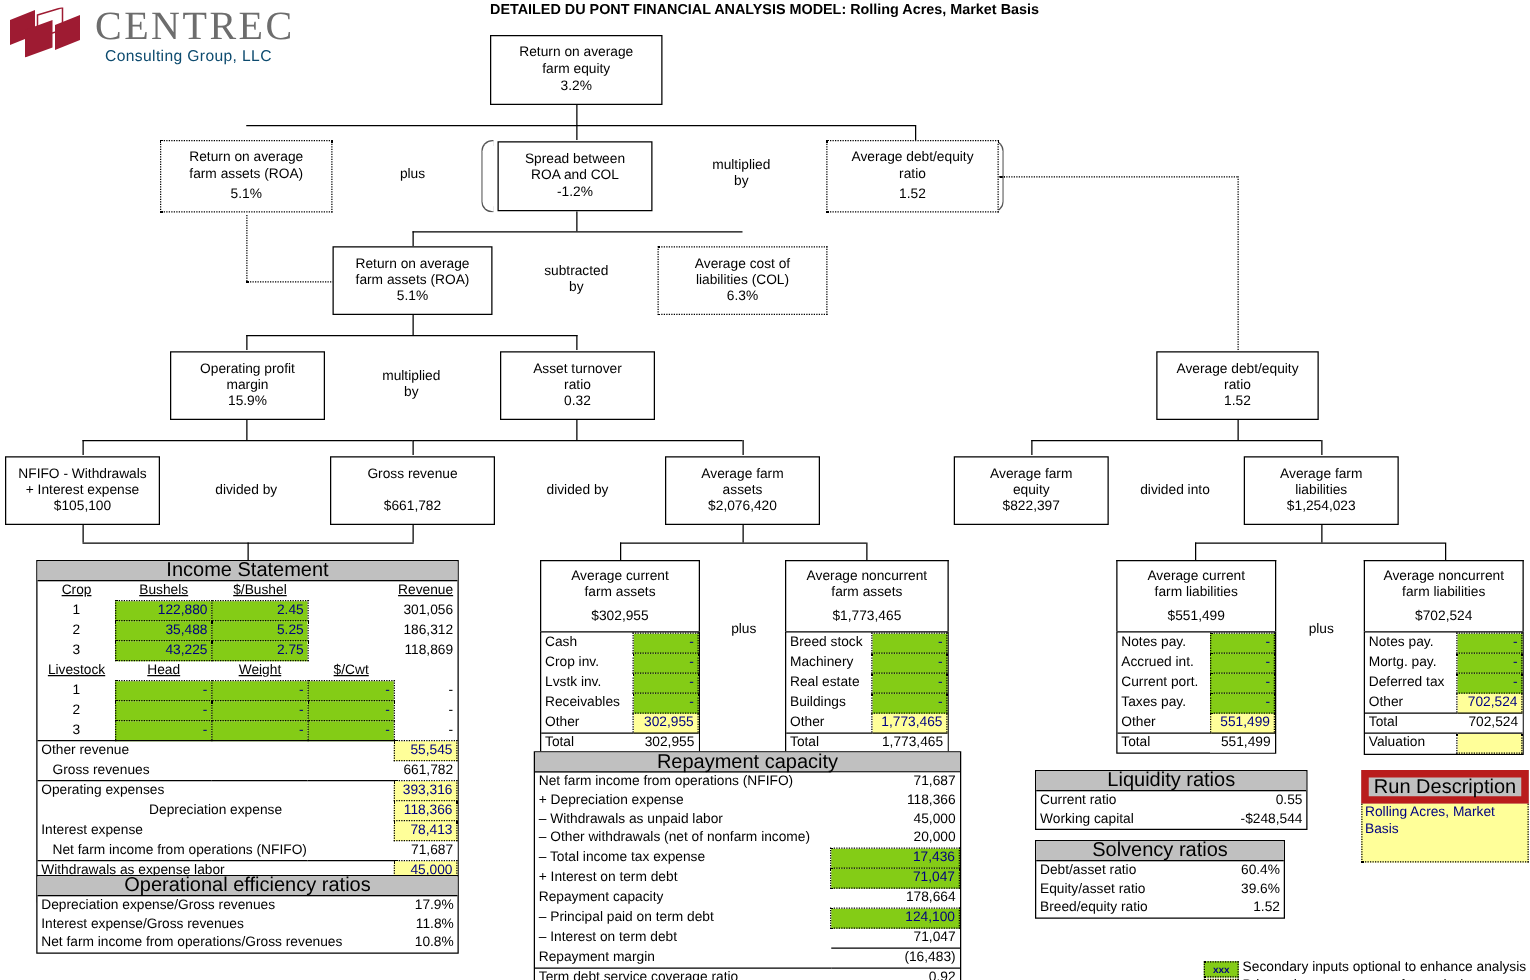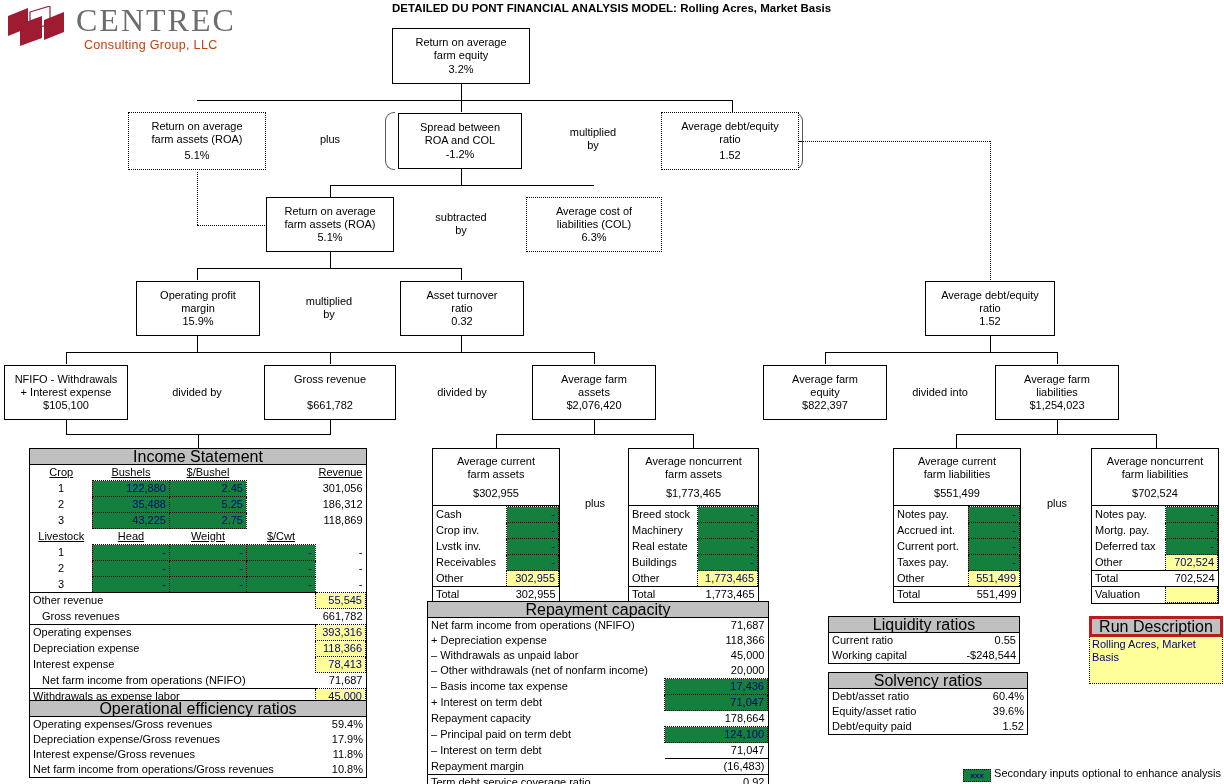--- a/index.html
+++ b/index.html
@@ -8,21 +8,21 @@
     background:#ffffff;
     font-family:"Liberation Sans","DejaVu Sans",sans-serif;
     font-size:11px;color:#000;
   }
   .abs{position:absolute;box-sizing:border-box;}
 
   
   #logo-mark{left:6px;top:6px;width:62px;height:40px;}
   #logo-word{left:76px;top:2px;font-family:"Liberation Serif","DejaVu Serif",serif;
     font-size:32px;letter-spacing:2px;color:#6d6d6d;}
-  #logo-sub{left:84px;top:38px;font-size:12.5px;color:#c2410c;letter-spacing:.3px;}
+  #logo-sub{left:84px;top:38px;font-size:12.5px;color:#0c4a6e;letter-spacing:.3px;}
 
   
   #title{left:392px;top:2px;width:700px;font-size:11.5px;font-weight:bold;}
 
   
   .node{border:1px solid #000;background:#fff;text-align:center;
         display:flex;flex-direction:column;justify-content:flex-start;align-items:center;
         padding-top:7px;line-height:13px;}
   .node.dashed{border:1px dotted #000;}
   .node .lbl{white-space:pre-line;}
@@ -44,21 +44,21 @@
 
   
   table.sheet{border-collapse:collapse;width:100%;font-size:11px;}
   table.sheet td{padding:0 3px;height:15px;line-height:15px;white-space:nowrap;}
   .tbl{border:1px solid #000;background:#fff;}
   .hdr{background:#c0c0c0;text-align:center;border-bottom:1px solid #000;height:15px;
        line-height:15px;font-size:16px;}
   .r{text-align:right;}
   .c{text-align:center;}
   .in-y{background:#ffff99;color:#000080;border:1px dotted #000;}
-  .in-b{background:#15803d;color:#000080;border:1px dotted #000;margin-top:27px;}
+  .in-b{background:#84cc16;color:#000080;border:1px dotted #000;margin-top:27px;}
   .out{background:#fff;color:#000;}
   .u{text-decoration:underline;}
   .indent{padding-left:12px !important;}
 
   
   .cardhead{border:1px solid #000;border-bottom:none;background:#fff;text-align:center;
             padding:6px 0 5px;line-height:13px;}
   .cardhead .v{margin-top:6px;}
 
   
@@ -293,21 +293,21 @@
         </tr>
         <tr>
           <td class="indent" style="padding-left:12px;" colspan="4">Gross revenues</td>
           <td class="r out">661,782</td>
         </tr>
         <tr>
           <td style="padding-left: 3px; border-top: 1px solid rgb(0, 0, 0);" colspan="4">Operating expenses</td>
           <td class="r in-y">393,316</td>
         </tr>
         <tr>
-          <td style="padding-left:3px;" colspan="4">Depreciation expense</td>
+          <td style="padding-left:3px;text-align:center;" colspan="4">Depreciation expense</td>
           <td class="r in-y">118,366</td>
         </tr>
         <tr>
           <td style="padding-left:3px;" colspan="4">Interest expense</td>
           <td class="r in-y">78,413</td>
         </tr>
         <tr>
           <td class="indent" style="padding-left:12px;" colspan="4">Net farm income from operations (NFIFO)</td>
           <td class="r out">71,687</td>
         </tr>
@@ -320,24 +320,20 @@
           <td class="r in-b">20,000</td>
         </tr>
       </tbody>
     </table>
 </div>
 
 <div class="tbl abs" style="left:29px;top:700px;width:338px;">
   <div class="hdr">Operational efficiency ratios</div>
   <table class="sheet">
       <tbody id="eff-body">
-        <tr>
-          <td>Operating expenses/Gross revenues</td>
-          <td class="r ">59.4%</td>
-        </tr>
         <tr>
           <td>Depreciation expense/Gross revenues</td>
           <td class="r ">17.9%</td>
         </tr>
         <tr>
           <td>Interest expense/Gross revenues</td>
           <td class="r ">11.8%</td>
         </tr>
         <tr>
           <td>Net farm income from operations/Gross revenues</td>
@@ -515,21 +511,21 @@
         </tr>
         <tr>
           <td style="padding-left:3px;">– Withdrawals as unpaid labor</td>
           <td class="r out" style="width:96px;">45,000</td>
         </tr>
         <tr>
           <td style="padding-left:3px;">– Other withdrawals (net of nonfarm income)</td>
           <td class="r out" style="width:96px;">20,000</td>
         </tr>
         <tr>
-          <td style="padding-left:3px;">– Basis income tax expense</td>
+          <td style="padding-left:3px;">– Total income tax expense</td>
           <td class="r in-b" style="width:96px;">17,436</td>
         </tr>
         <tr>
           <td style="padding-left:3px;">+ Interest on term debt</td>
           <td class="r in-b" style="width:96px;">71,047</td>
         </tr>
         <tr>
           <td style="padding-left:3px;">Repayment capacity</td>
           <td class="r out" style="width:96px;">178,664</td>
         </tr>
@@ -546,21 +542,21 @@
           <td class="r out" style="width:96px;">(16,483)</td>
         </tr>
         <tr>
           <td style="padding-left:3px;border-top:1px solid #000;">Term debt service coverage ratio</td>
           <td class="r" style="width:96px;border-top:1px solid #000;">0.92</td>
         </tr>
       </tbody>
     </table>
 </div>
 
-<div class="tbl abs" style="left:828px;top:616px;width:192px;">
+<div class="tbl abs" style="left:828px;top:616px;width:218px;">
   <div class="hdr">Liquidity ratios</div>
   <table class="sheet">
       <tbody id="liq-body">
         <tr>
           <td>Current ratio</td>
           <td class="r ">0.55</td>
         </tr>
         <tr>
           <td>Working capital</td>
           <td class="r ">-$248,544</td>
@@ -575,29 +571,29 @@
       <tbody id="sol-body">
         <tr>
           <td>Debt/asset ratio</td>
           <td class="r ">60.4%</td>
         </tr>
         <tr>
           <td>Equity/asset ratio</td>
           <td class="r ">39.6%</td>
         </tr>
         <tr>
-          <td>Debt/equity paid</td>
+          <td>Breed/equity ratio</td>
           <td class="r ">1.52</td>
         </tr>
       </tbody>
     </table>
 </div>
 
 <div class="abs" style="left:1089px;top:616px;width:134px;">
-  <div class="hdr" style="border:3px solid #b91c1c;">Run Description</div>
+  <div class="hdr" style="border:6px solid #b91c1c;">Run Description</div>
   <div style="border:1px dotted #000;border-top:none;background:#ffff99;color:#000080;
               height:44px;padding:1px 2px;line-height:13px;">Rolling Acres, Market Basis</div>
 </div>
 
 <div class="abs" id="legend" style="left:963px;top:742px;width:262px;line-height:13px;">
   <div>
     <span class="legbox in-b">xxx</span>
     <span>Secondary inputs optional to enhance analysis</span>
   </div>
   <div>

